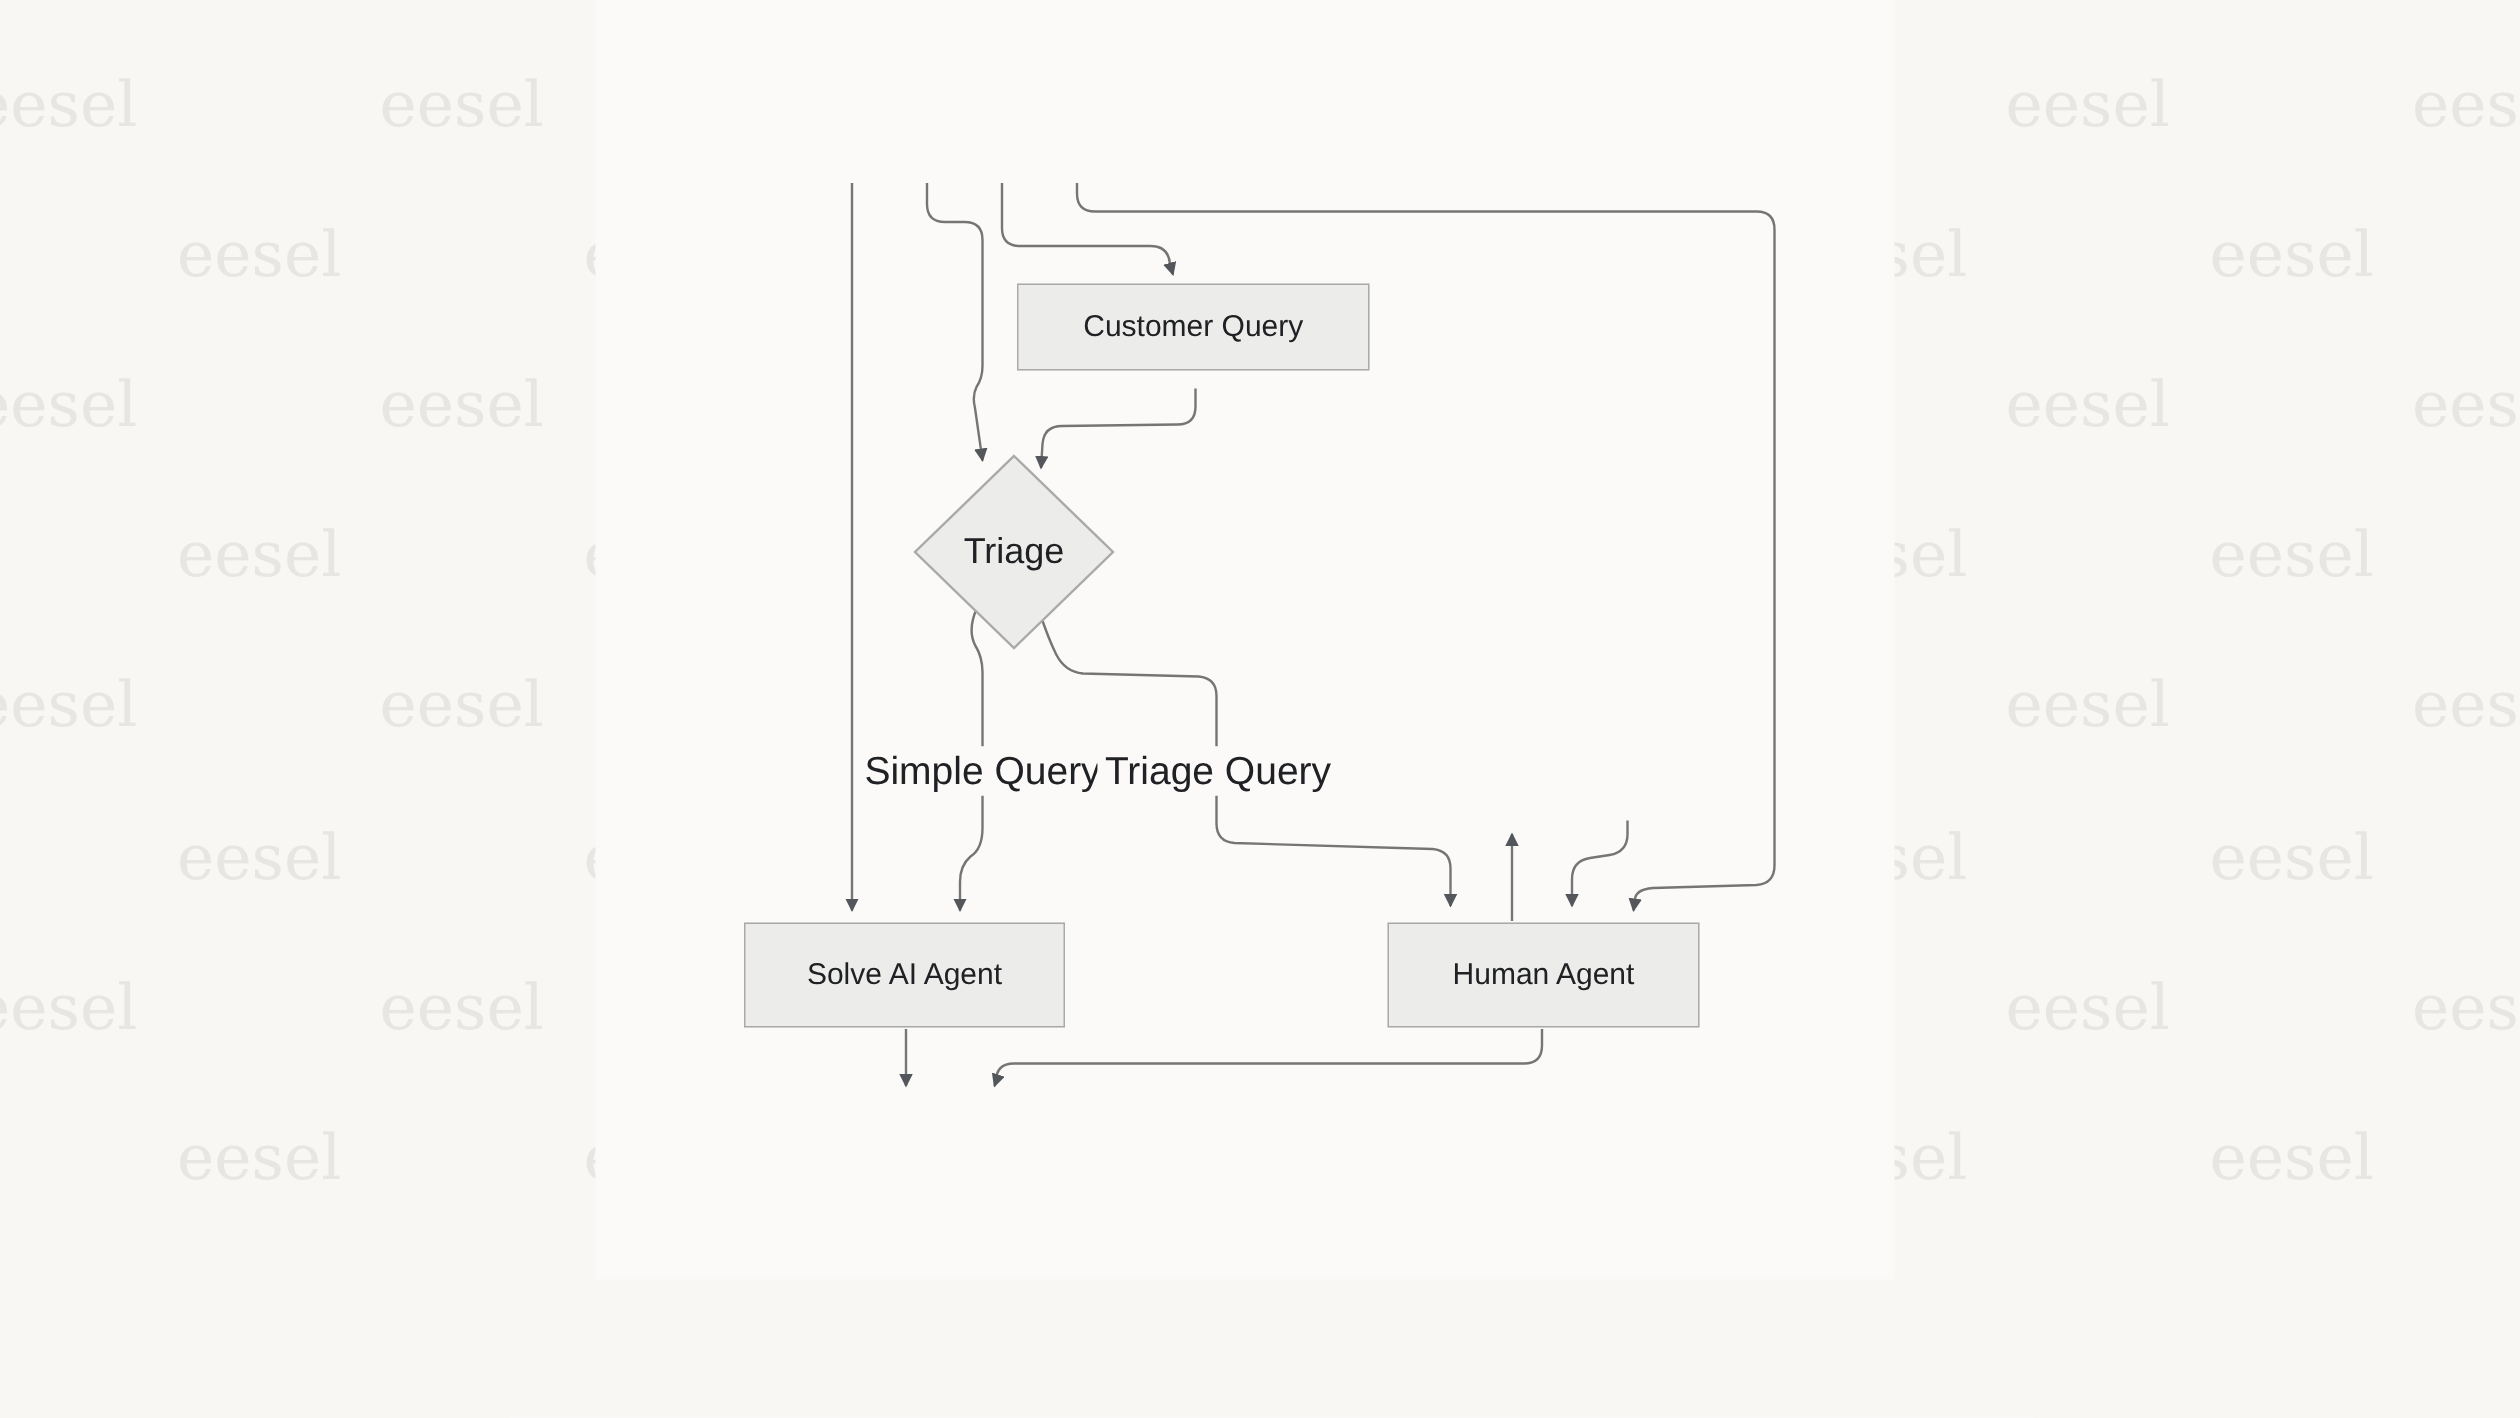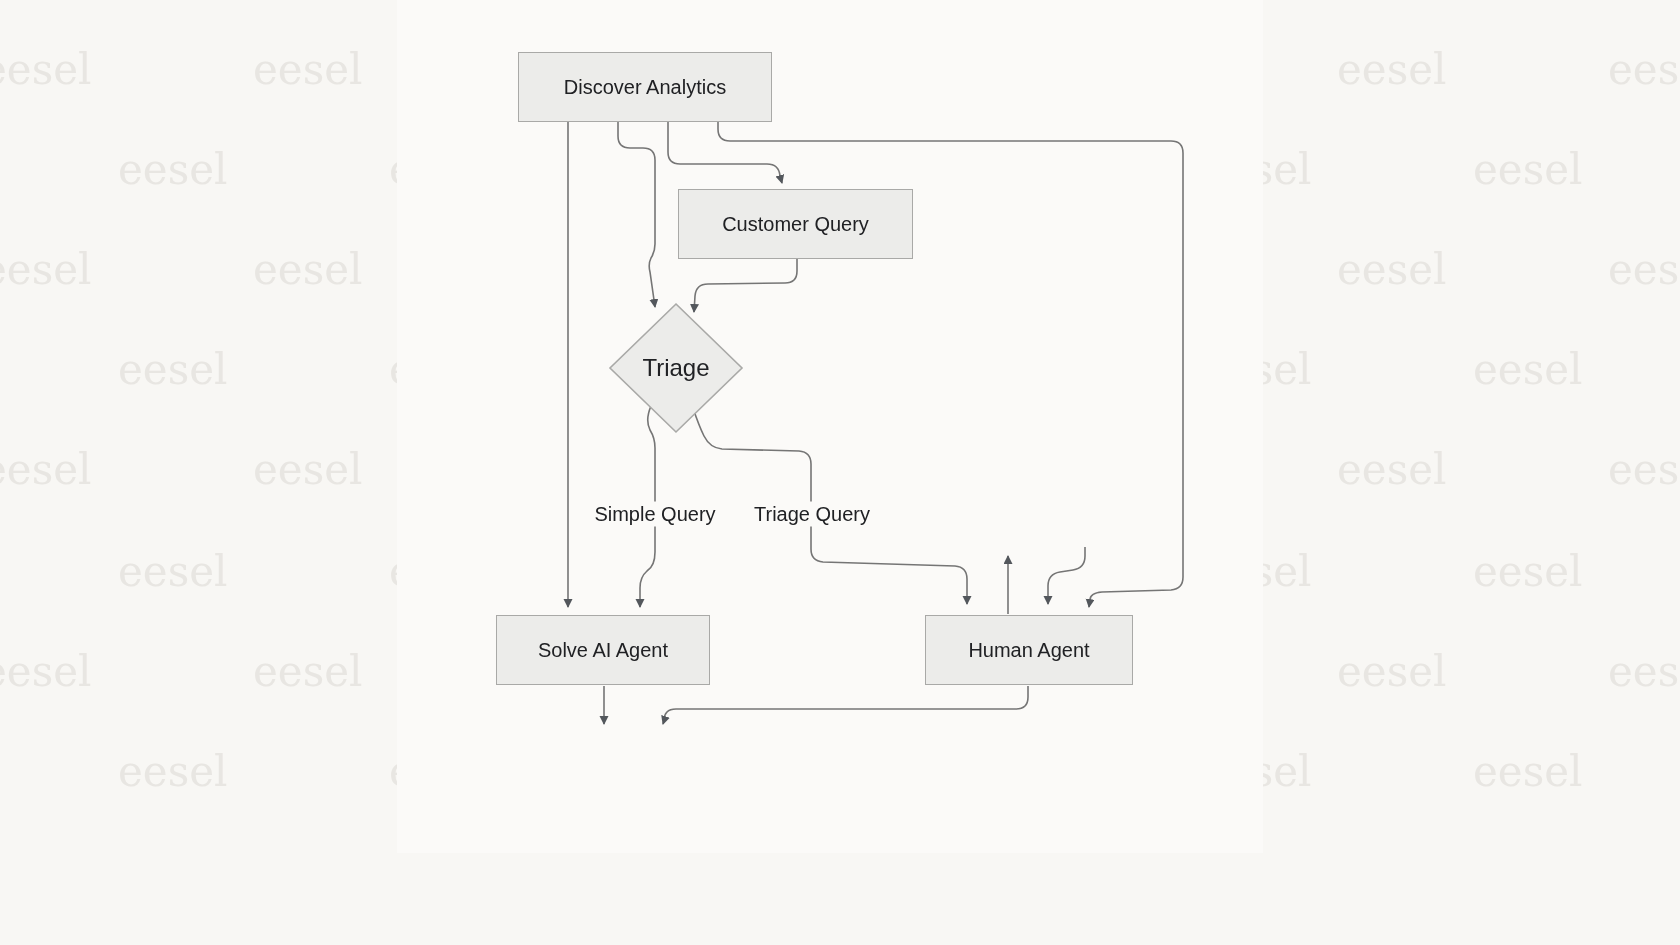--- a/index.html
+++ b/index.html
@@ -36,21 +36,21 @@
     background:var(--node_fill); border:1.6px solid var(--node_border);
     box-sizing:border-box; font-size:20px; color:var(--text); text-align:center;
   }
   .node-label-only{
     position:absolute; z-index:3; display:flex; align-items:center; justify-content:center;
     font-size:24px; color:var(--text); background:transparent;
   }
   .edge-label{
     position:absolute; z-index:3; transform:translate(-50%,-50%);
     background:var(--canvas_bg); padding:1px 5px;
-    font-size:20px; color:var(--text); white-space:nowrap;
+    font-size:26px; color:var(--text); white-space:nowrap;
   }
   
   .footer{
     position:absolute; left:0; top:853px; width:1680px; height:92px; z-index:4;
     background:var(--footer_bg); border-top:2px solid var(--footer_line);
     box-sizing:border-box;
   }
   .footer-url{
     position:absolute; left:54px; top:24px;
     font-family:"DejaVu Serif", serif; font-size:24px; color:#1a1a1a;
@@ -137,25 +137,22 @@
     <path class="edge" d="M 651 406 Q 645 420 650 430 Q 655 438 655 448 L 655 552 Q 655 566 647 571 Q 640 577 640 588 L 640 607" marker-end="url(#arrow)"></path>
     <path class="edge" d="M 693 408 Q 699 426 704 436 Q 710 448 722 449 L 799 451 Q 811 452 811 464 L 811 549 Q 811 561 823 562 L 955 566 Q 967 567 967 579 L 967 604" marker-end="url(#arrow)"></path>
     <path class="edge" d="M 1085 547 L 1085 556 Q 1085 568 1073 570 L 1060 572 Q 1048 574 1048 586 L 1048 604" marker-end="url(#arrow)"></path>
     <path class="edge" d="M 1008 614 L 1008 556" marker-end="url(#arrow)"></path>
     <path class="edge" d="M 604 686 L 604 724" marker-end="url(#arrow)"></path>
     <path class="edge" d="M 1028 686 L 1028 697 Q 1028 709 1016 709 L 676 709 Q 664 709 664 721 L 663 724" marker-end="url(#arrow)"></path>
 
     <polygon class="diamond" points="676,304 742,368 676,432 610,368"></polygon>
   </svg>
 
-  <div class="node" style="left:518px; top:52px; width:254px; height:70px;">
-    <span>Discover Analytics</span>
-  </div>
 
-  <div class="node" style="left:678px; top:189px; width:235px; height:70px;">
+  <div class="node" style="left:678px; top:189px; width:235px; height:58px;">
     <span>Customer Query</span>
   </div>
 
   <div class="node-label-only" style="left:616px; top:352px; width:120px; height:32px;">
     <span>Triage</span>
   </div>
 
 
   <div class="node" style="left:496px; top:615px; width:214px; height:70px;">
     <span>Solve AI Agent</span>

